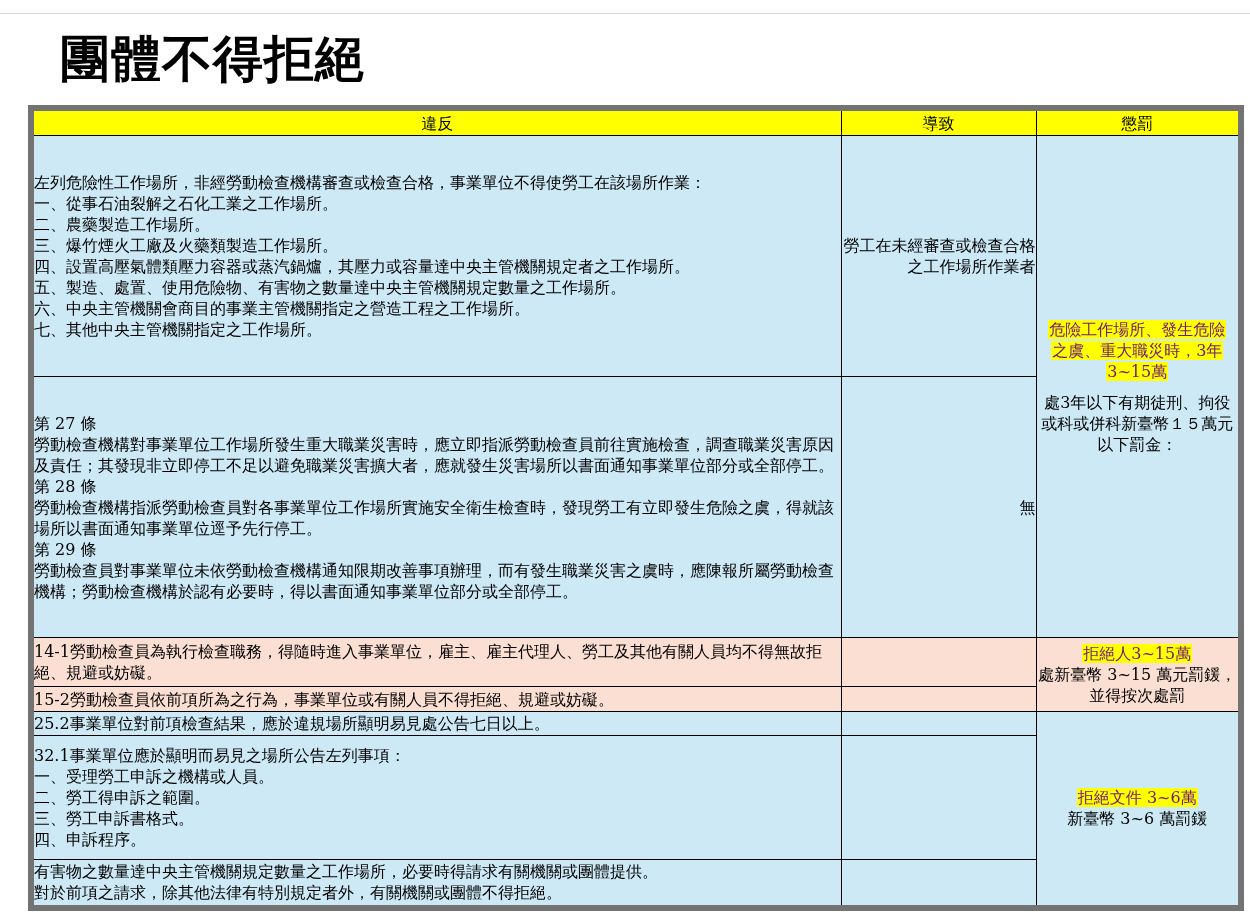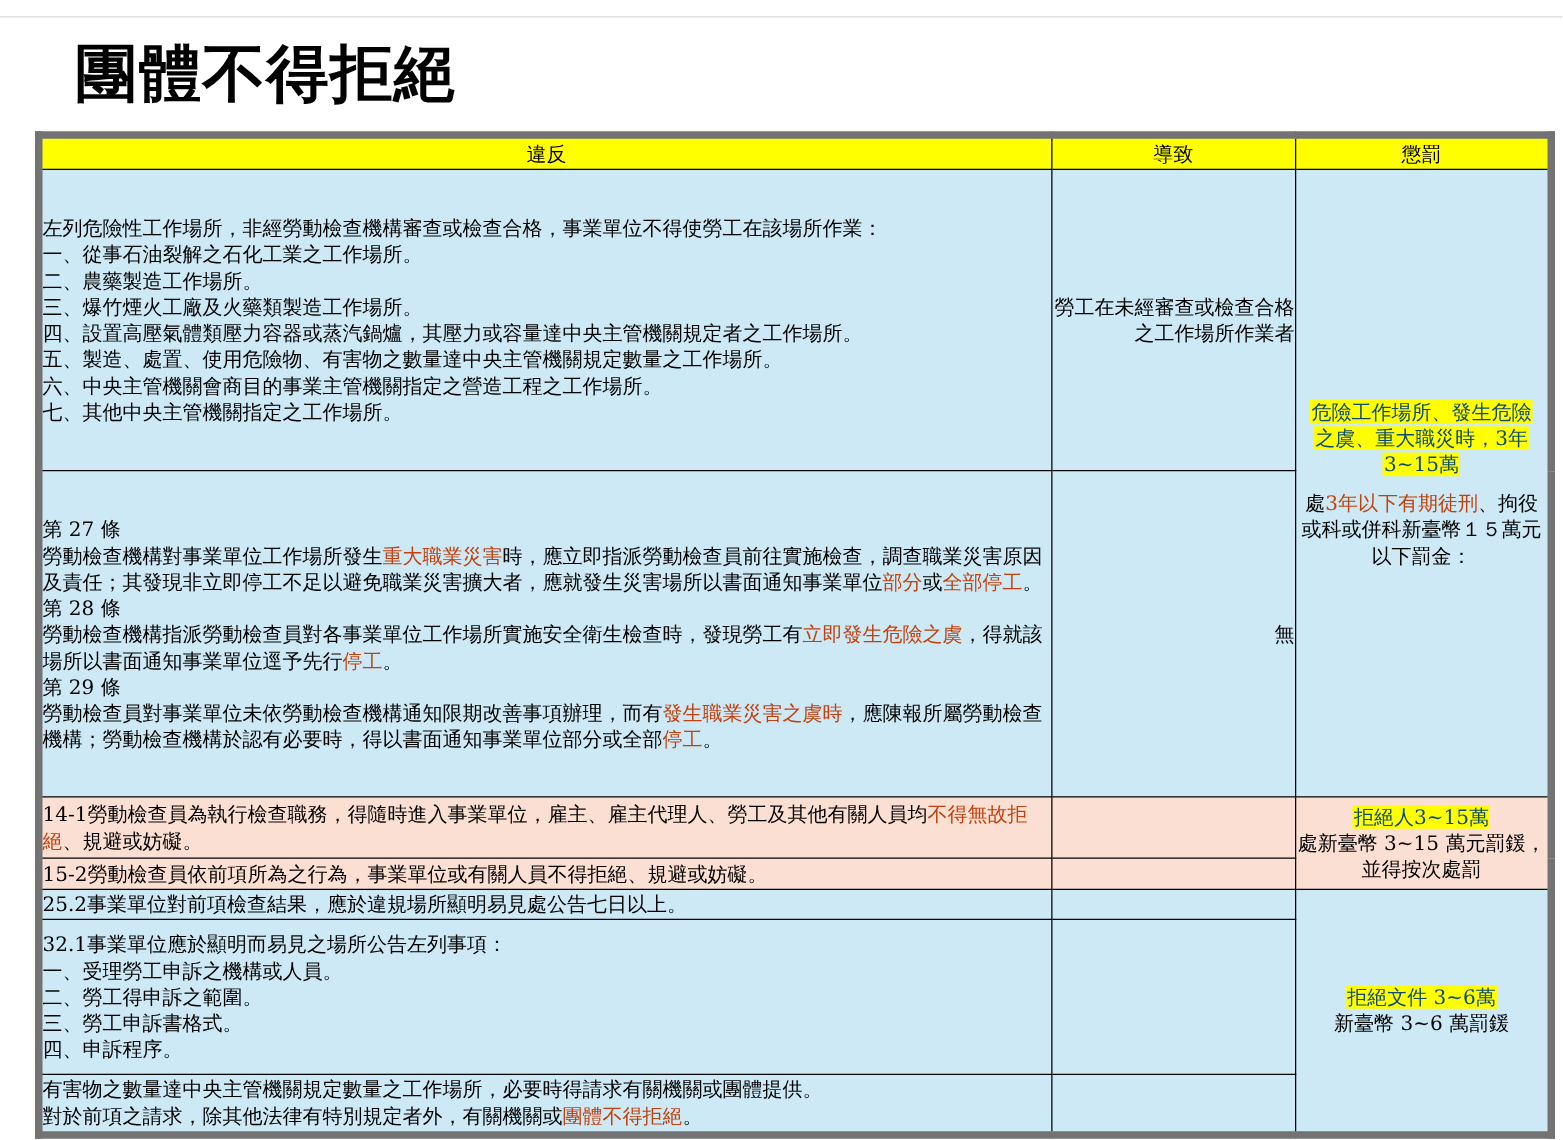--- a/index.html
+++ b/index.html
@@ -18,22 +18,22 @@
   col.c1 { width:810px; } col.c2 { width:195px; } col.c3 { width:205px; }
 
   td.head { background:#ffff00; text-align:center; font-size:15px; height:24px; line-height:24px; }
   .blue { background:#cde9f6; }
   .pink { background:#fbdfd3; }
 
   td.vcell { text-align:left; padding:2px 4px 2px 2px; }
   td.ccell { text-align:right; padding:2px 2px 2px 2px; }
   td.pcell { text-align:center; padding:2px; }
 
-  .red { color:#c2410c; }
-  .hl  { background:#ffff00; color:#0c4a6e; padding:0 1px; }
+  .red { color:#000000; }
+  .hl  { background:#ffff00; color:#701a75; padding:0 1px; }
   .hl-block { margin-bottom:10px; }
   .pbody { text-align:center; }
 
   tr.h241 { height:241px; } tr.h261 { height:261px; } tr.h49 { height:49px; }
   tr.h25 { height:25px; } tr.h24 { height:24px; } tr.h124 { height:124px; } tr.h48 { height:48px; }
 </style>
 </head>
 <body>
 
 <div class="page">

